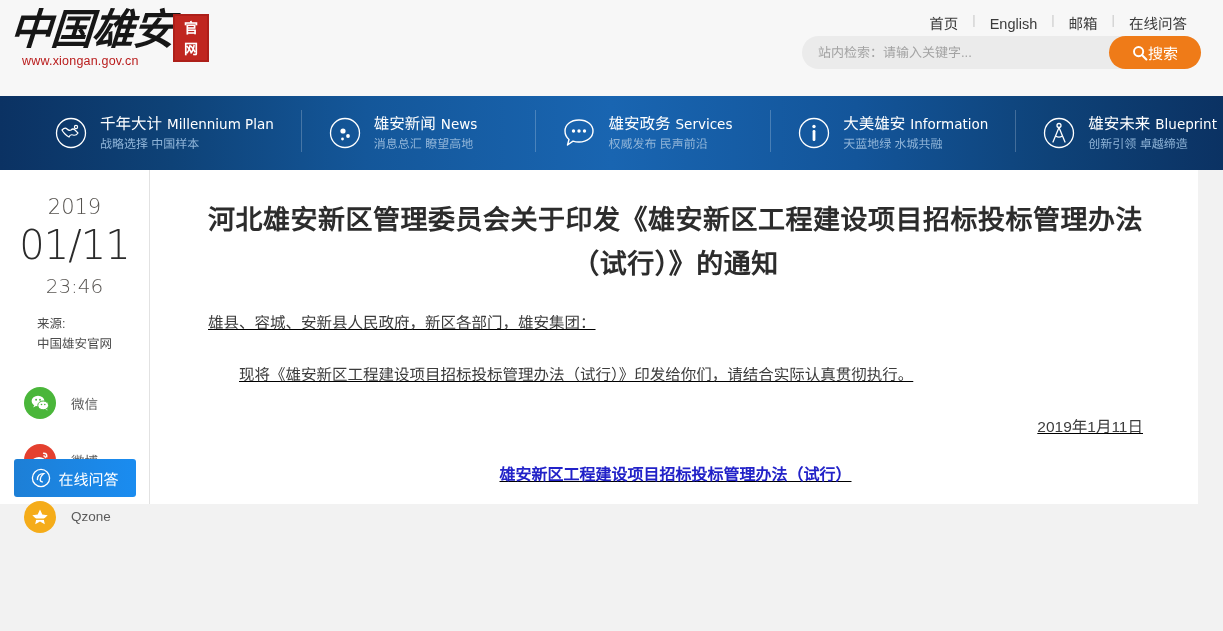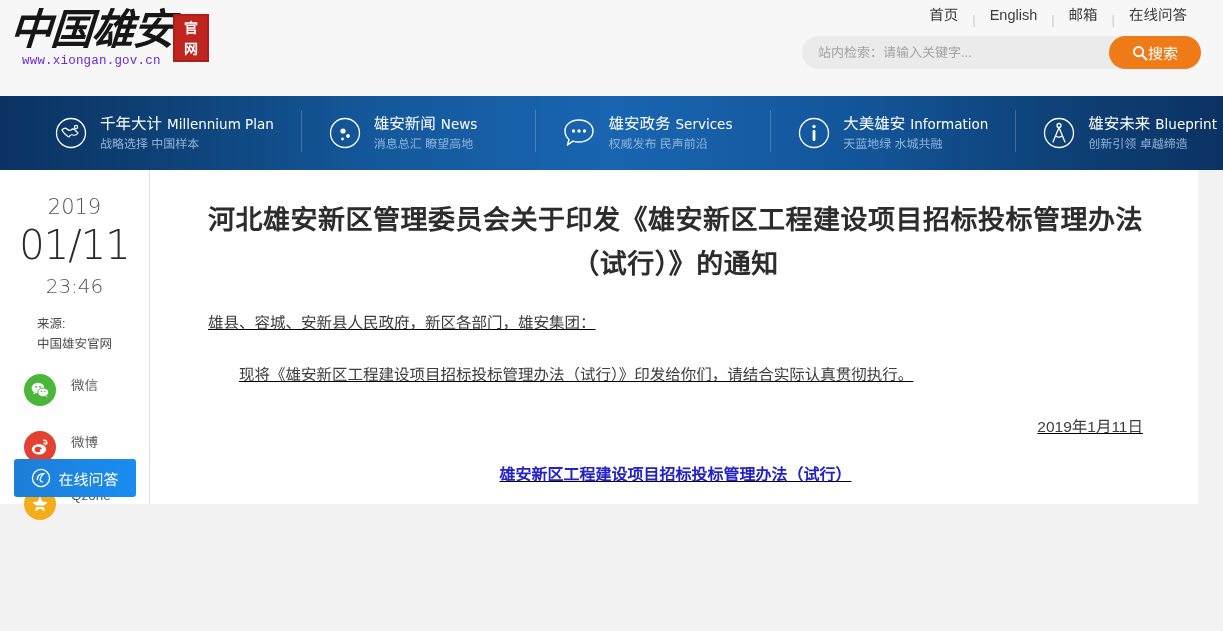--- a/index.html
+++ b/index.html
@@ -35,23 +35,23 @@
     font-weight: bold;
     letter-spacing: -1px;
     color: #161616;
     line-height: 52px;
     font-style: italic;
     transform: skewX(-4deg);
     display: block;
     padding-left: 2px;
   }
   .logo-url {
-    font-family: Liberation Mono, monospace;
+    font-family: Liberation Sans, sans-serif;
     font-size: 12.5px;
-    color: #6d28d9;
+    color: #b91c1c;
     letter-spacing: .2px;
     padding-left: 14px;
     margin-top: -2px;
     display: block;
   }
   .logo-seal {
     position: absolute;
     left: 165px;
     top: 10px;
     width: 36px;
@@ -66,23 +66,23 @@
     text-align: center;
     padding-top: 2px;
     letter-spacing: 0;
   }
   .logo-seal span { display: block; }
 
   
   .top-links {
     position: absolute;
     right: 22px;
-    top: 3px;
-    display: flex;
-    align-items: flex-end;
+    top: 12px;
+    display: flex;
+    align-items: flex-start;
     font-size: 14.5px;
     color: #3b3b3b;
   }
   .top-links a {
     color: #3b3b3b;
     text-decoration: none;
     padding: 0 14px;
     line-height: 24px;
   }
   .top-links .sep {
@@ -250,21 +250,21 @@
     margin-top: 14px;
     font-size: 12.5px;
     color: #4c4c4c;
     text-align: left;
     line-height: 20px;
   }
 
   .share-list { margin-top: 20px; width: 100%; padding-left: 24px; }
   .share-item {
     display: flex;
-    align-items: flex-start;
+    align-items: center;
     height: 57px;
     cursor: pointer;
     text-decoration: none;
   }
   .share-circle {
     width: 32px;
     height: 32px;
     border-radius: 50%;
     flex: 0 0 32px;
     display: flex;

